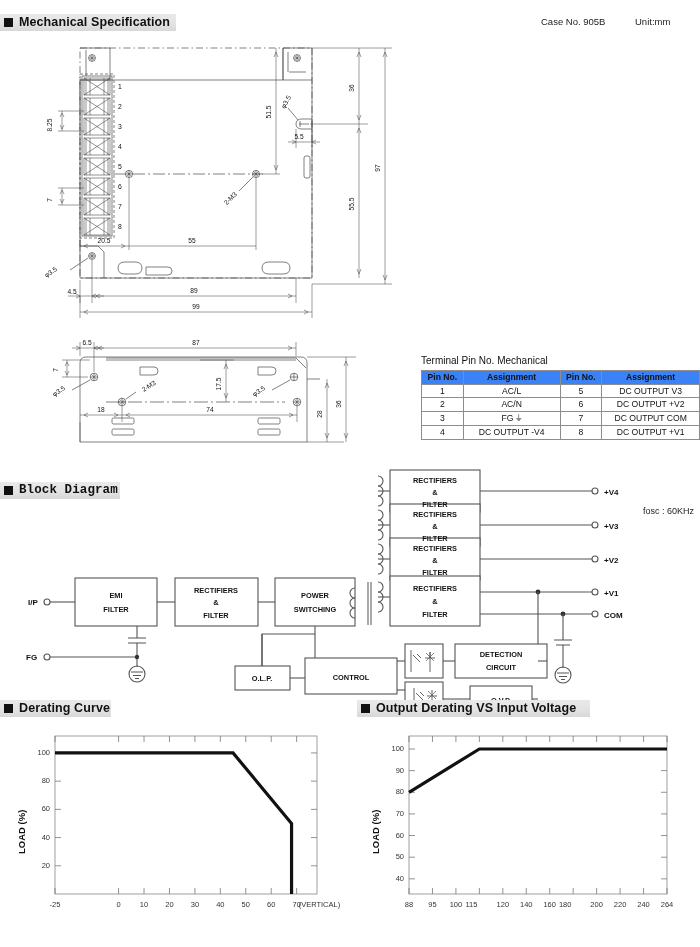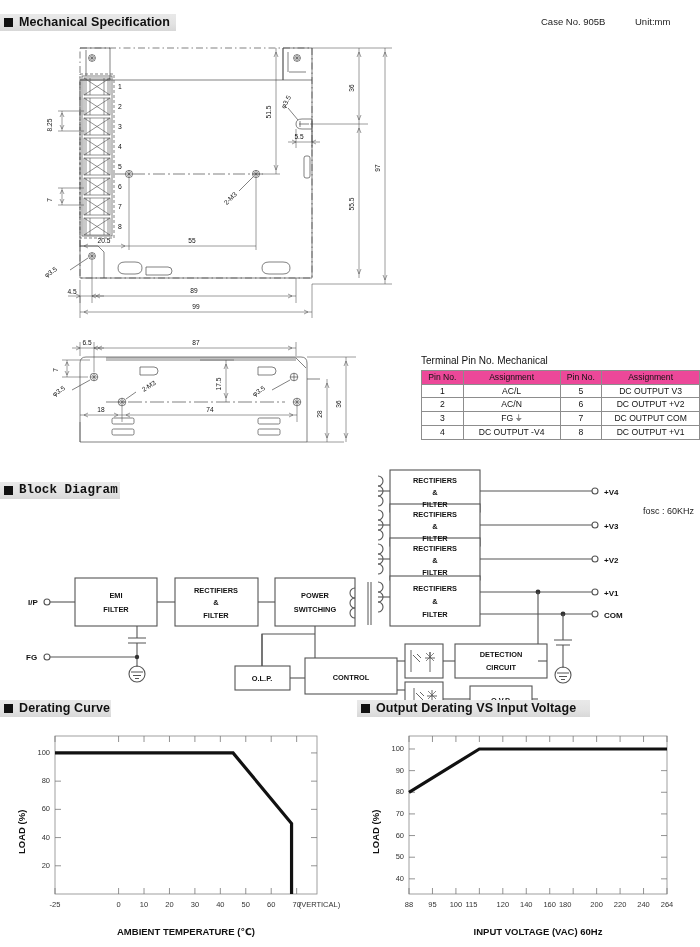--- a/index.html
+++ b/index.html
@@ -33,21 +33,21 @@
   
   .pin-cap{position:absolute;font-size:10px;color:#111;white-space:nowrap;}
   table.pin{
     position:absolute;border-collapse:collapse;font-size:8.6px;
     background:#fff;
   }
   table.pin th,table.pin td{
     border:1px solid #8d8d8d;padding:1px 2px;text-align:center;
     color:#111;line-height:1.25;white-space:nowrap;
   }
-  table.pin th{background:#ec4899;font-weight:normal;}
+  table.pin th{background:#3b82f6;font-weight:bold;}
   table.pin td.num{width:38px;}
   table.pin td.asg{width:96px;}
 
   
   .chart-wrap{position:absolute;}
   .axis-title{
     position:absolute;font-size:9.5px;font-weight:bold;color:#111;
     white-space:nowrap;text-align:center;
   }
   .ylab{
@@ -650,21 +650,20 @@
       <div class="tick-x" style="left: 149.466px; top: 174px; width: 40px;">20</div>
       <div class="tick-x" style="left: 174.903px; top: 174px; width: 40px;">30</div>
       <div class="tick-x" style="left: 200.34px; top: 174px; width: 40px;">40</div>
       <div class="tick-x" style="left: 225.777px; top: 174px; width: 40px;">50</div>
       <div class="tick-x" style="left: 251.214px; top: 174px; width: 40px;">60</div>
       <div class="tick-x" style="left: 276.65px; top: 174px; width: 40px;">70</div>
       <div class="tick-x" style="left: 298.65px; top: 174px; width: 60px; text-align: left;">(VERTICAL)</div>
     </div>
 
   <div class="ylab" style="left:16px;top:128px;">LOAD (%)</div>
-  <div class="axis-title" style="left:55px;top:200px;width:262px;">AMBIENT TEMPERATURE (℃)</div>
 </div>
 
 <div class="chart-wrap" style="left:357px;top:726px;width:343px;height:221px;">
 
   <svg id="chart2" width="343" height="190" viewBox="0 0 343 190">
     <rect x="52" y="10" width="258" height="158" fill="#fff" stroke="#888" stroke-width="0.8"></rect>
     <g id="c2ticks" stroke="#777" stroke-width="0.8">
         <line x1="52" x2="58" y1="152.84931506849315" y2="152.84931506849315"></line>
         <line x1="304" x2="310" y1="152.84931506849315" y2="152.84931506849315"></line>
         <line x1="52" x2="58" y1="131.2054794520548" y2="131.2054794520548"></line>
@@ -725,14 +724,13 @@
       <div class="tick-x" style="left: 149.273px; top: 174px; width: 40px;">140</div>
       <div class="tick-x" style="left: 172.727px; top: 174px; width: 40px;">160</div>
       <div class="tick-x" style="left: 196.182px; top: 174px; width: 24px;">180</div>
       <div class="tick-x" style="left: 219.636px; top: 174px; width: 40px;">200</div>
       <div class="tick-x" style="left: 243.091px; top: 174px; width: 40px;">220</div>
       <div class="tick-x" style="left: 266.545px; top: 174px; width: 40px;">240</div>
       <div class="tick-x" style="left: 290px; top: 174px; width: 40px;">264</div>
     </div>
 
   <div class="ylab" style="left:13px;top:128px;">LOAD (%)</div>
-  <div class="axis-title" style="left:52px;top:200px;width:258px;">INPUT VOLTAGE (VAC) 60Hz</div>
 </div>
 
 </body></html>

